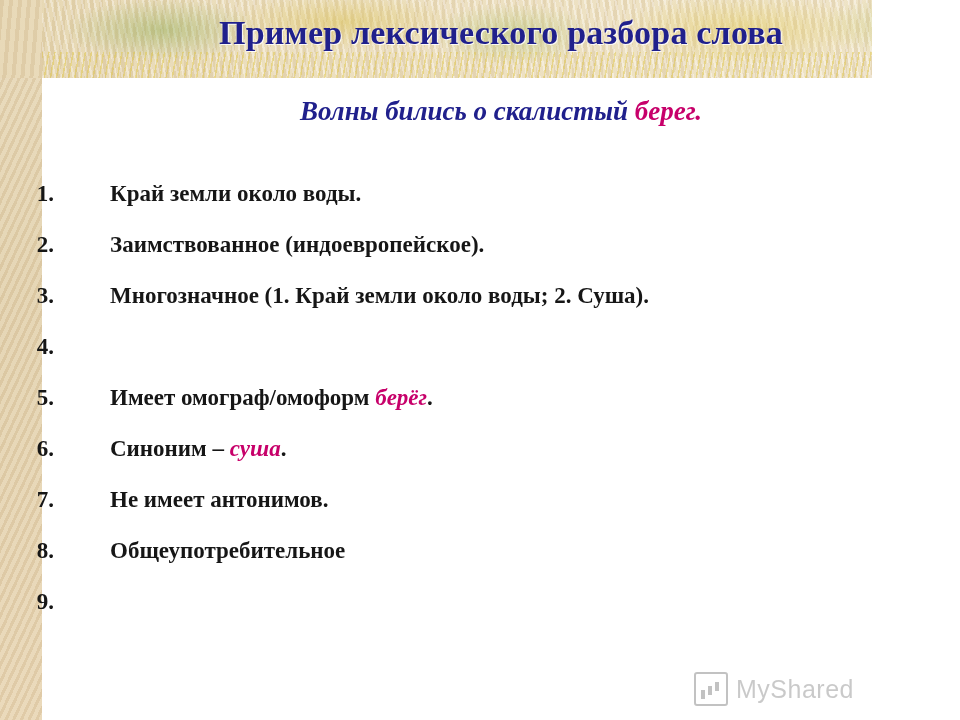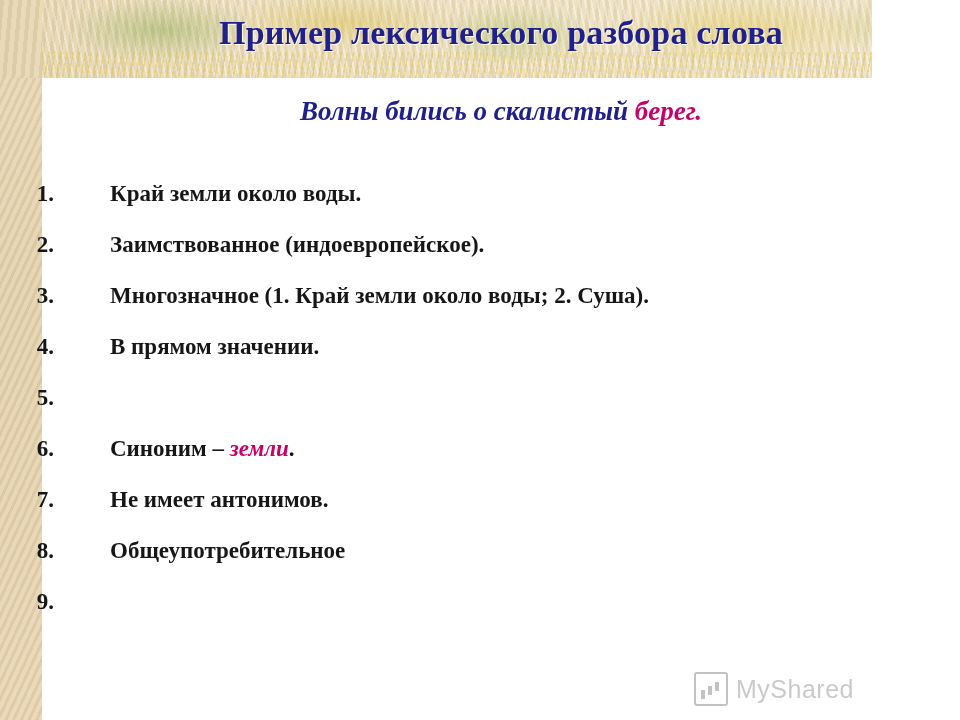--- a/index.html
+++ b/index.html
@@ -201,28 +201,28 @@
     <li>
       <span class="num">2.</span>
       <span class="txt"><span>Заимствованное (индоевропейское).</span><span class="mag"></span><span></span></span>
     </li>
     <li>
       <span class="num">3.</span>
       <span class="txt"><span>Многозначное (1.  Край земли около воды; 2. Суша).</span><span class="mag"></span><span></span></span>
     </li>
     <li>
       <span class="num">4.</span>
-      <span class="txt"><span>В прямом значении.</span><span class="mag"></span><span></span></span>
     </li>
     <li>
       <span class="num">5.</span>
+      <span class="txt"><span>Имеет  омограф/омоформ </span><span class="mag">берёг</span><span>.</span></span>
     </li>
     <li>
       <span class="num">6.</span>
-      <span class="txt"><span>Синоним – </span><span class="mag">земли</span><span>.</span></span>
+      <span class="txt"><span>Синоним – </span><span class="mag">суша</span><span>.</span></span>
     </li>
     <li>
       <span class="num">7.</span>
       <span class="txt"><span>Не имеет антонимов.</span><span class="mag"></span><span></span></span>
     </li>
     <li>
       <span class="num">8.</span>
       <span class="txt"><span>Общеупотребительное</span><span class="mag"></span><span></span></span>
     </li>
     <li>

